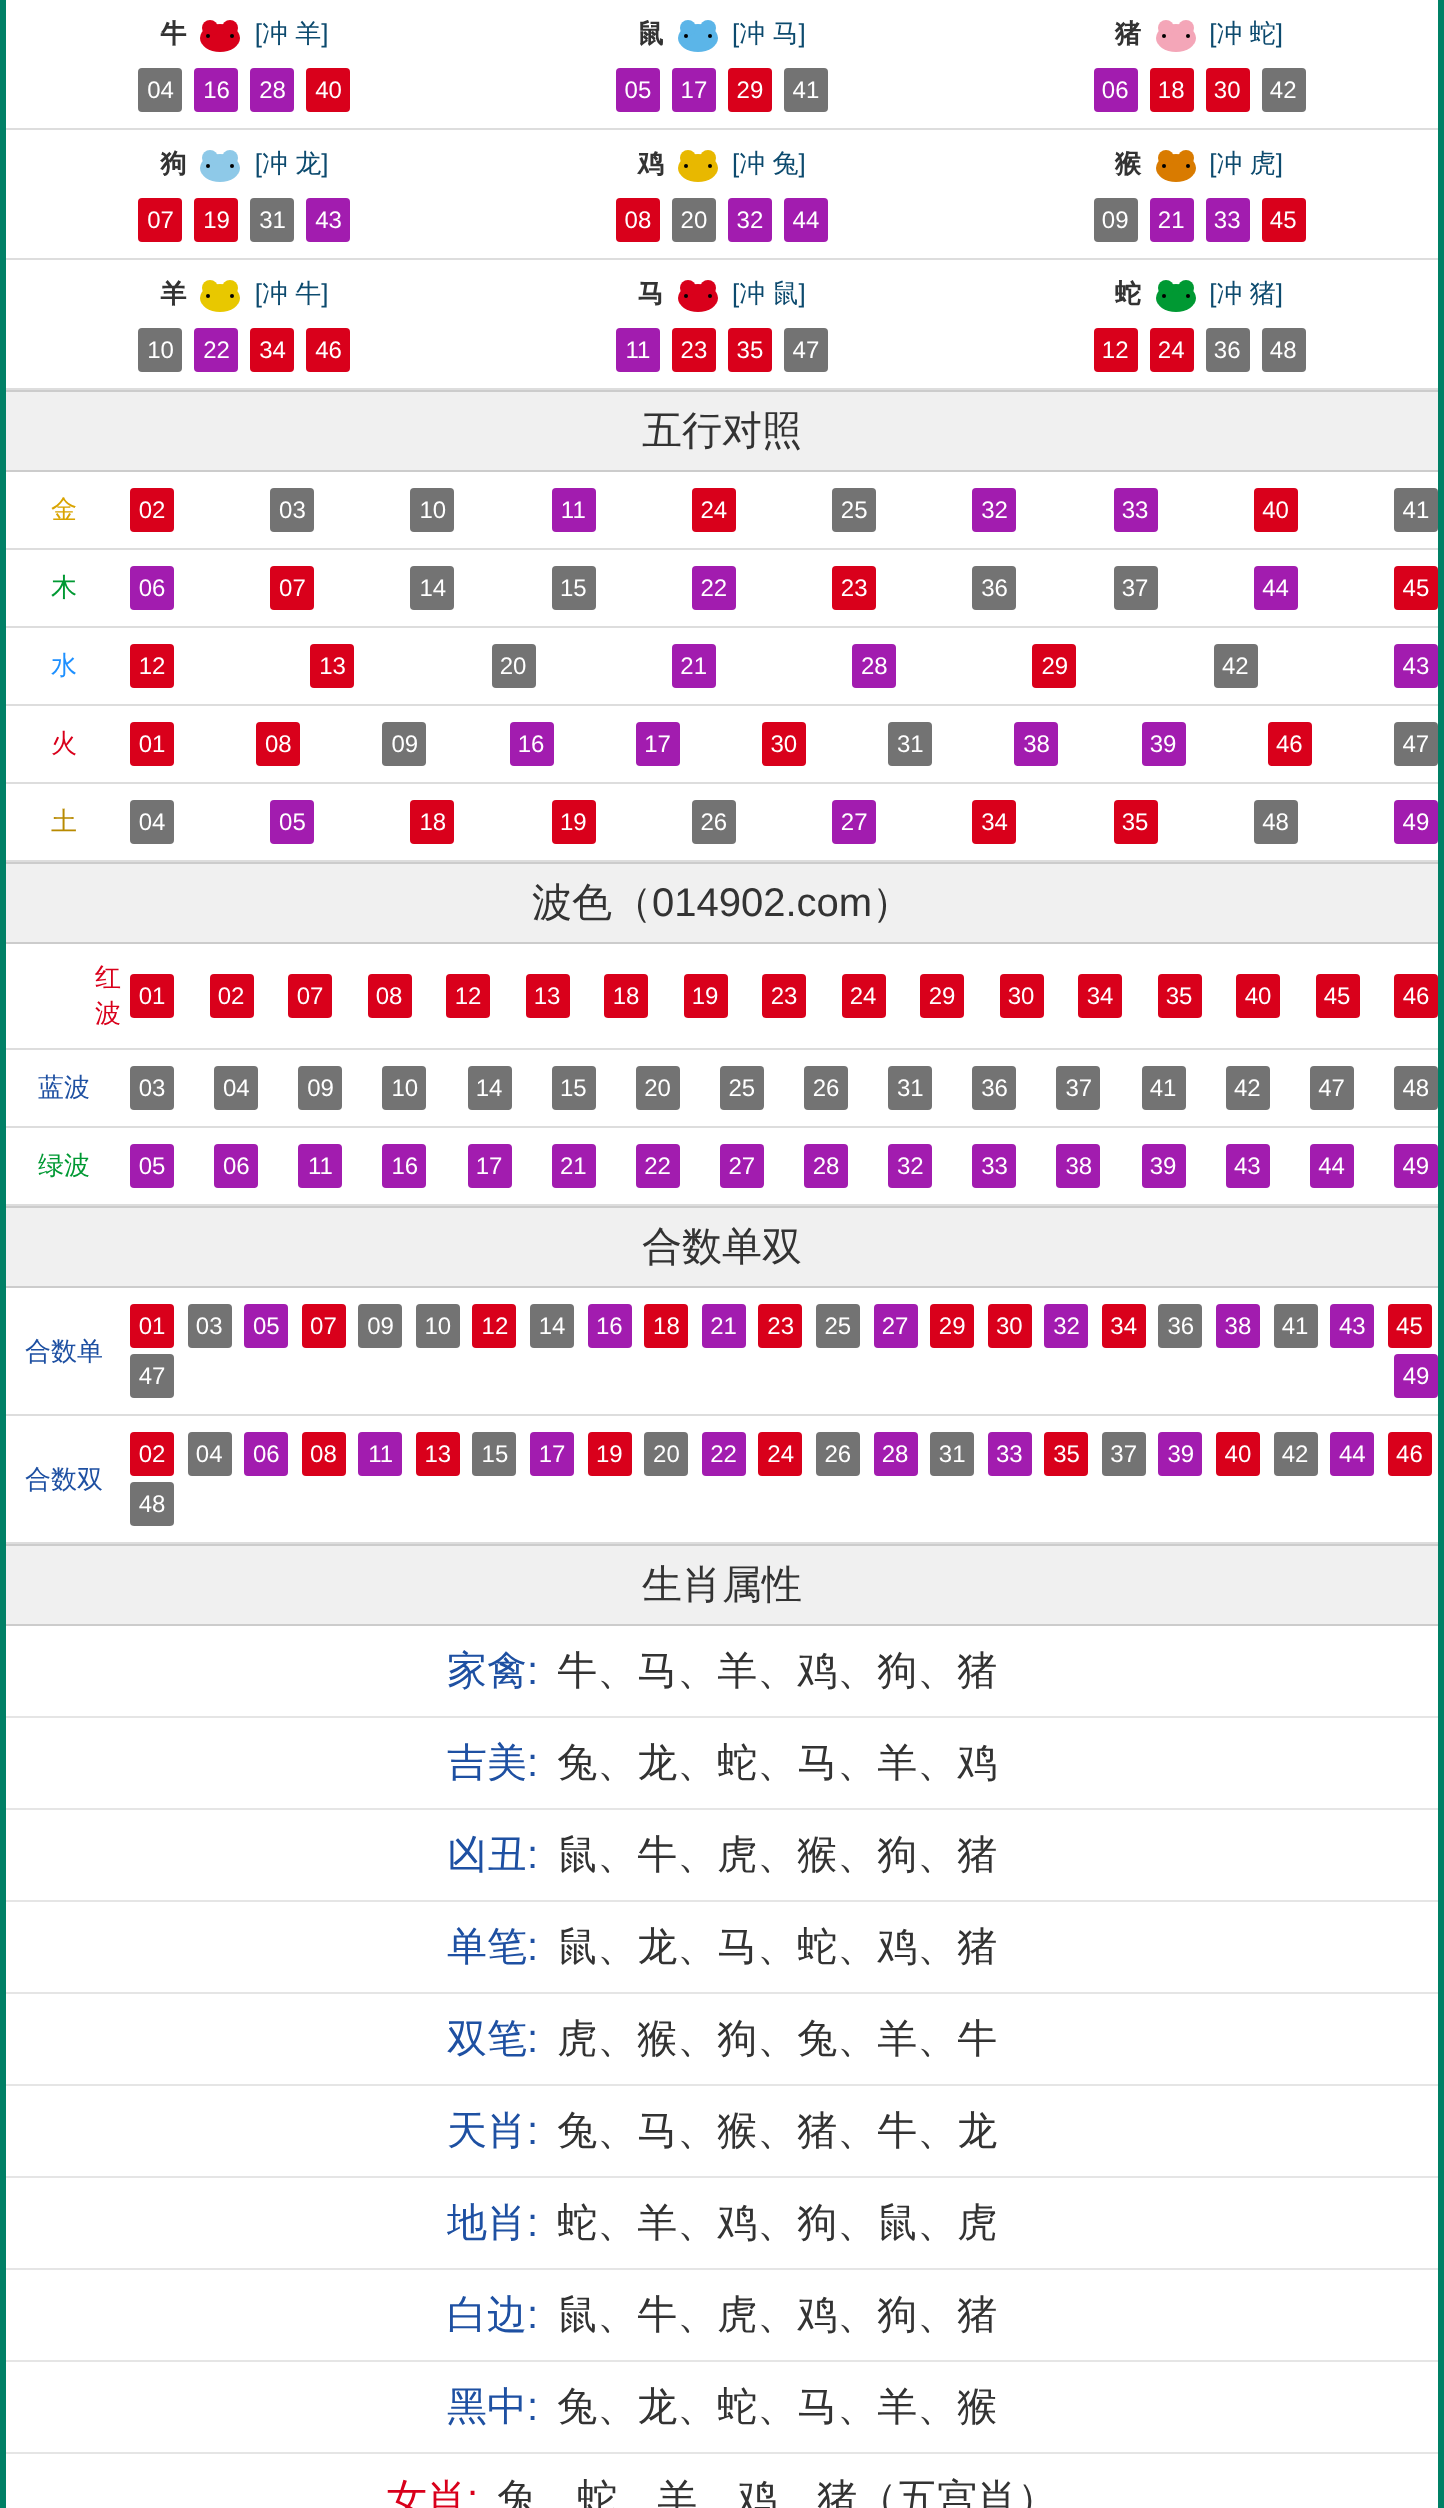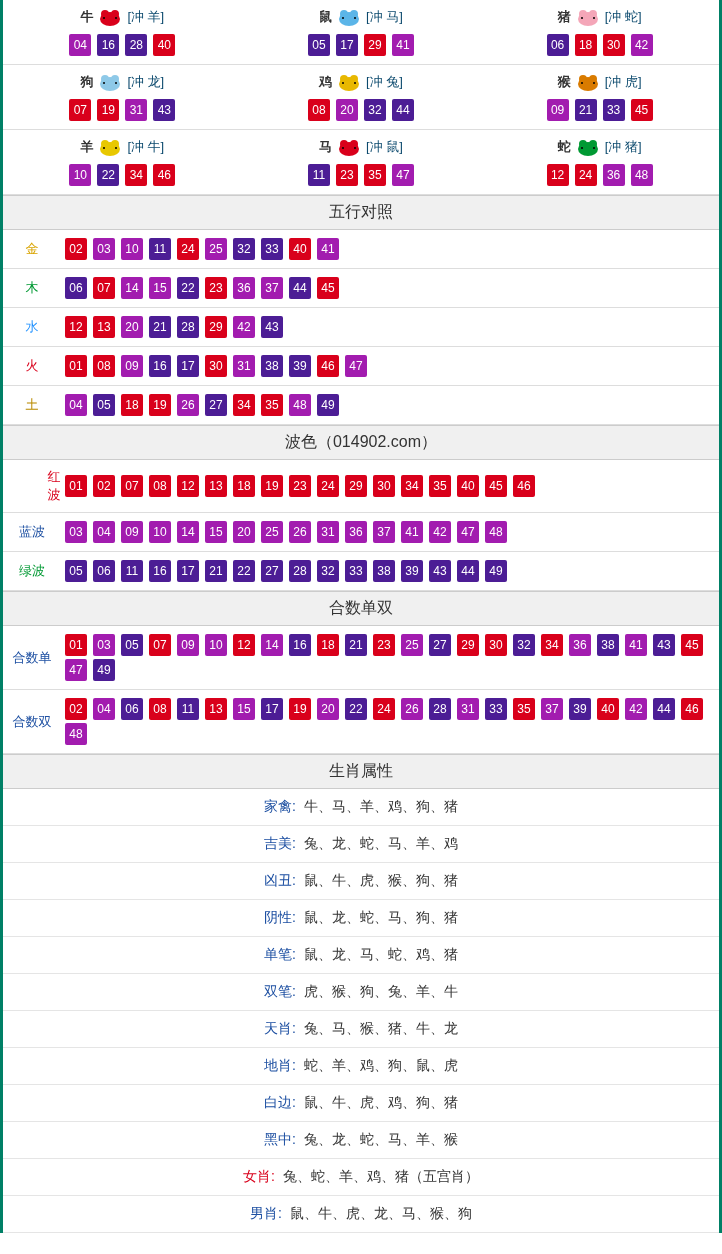--- a/index.html
+++ b/index.html
@@ -9,39 +9,39 @@
   .zodiac-grid { display: flex; flex-wrap: wrap; }
   .zodiac-cell { width: 33.33%; text-align: center; padding: 6px 0 8px; border-bottom: 1px solid #ddd; }
   .zodiac-title { display: flex; align-items: center; justify-content: center; gap: 2px; margin-bottom: 6px; }
   .zodiac-name { font-weight: bold; color: #333; }
   .zodiac-conflict { color: #0c4a6e; }
   .num-row { display: flex; justify-content: center; gap: 3px; }
   
   .num { display: inline-block; width: 22px; height: 22px; line-height: 22px; text-align: center; color: #fff; font-size: 12px; border-radius: 2px; margin-right: 3px; }
   .num:last-child { margin-right: 0; }
   .c-red { background: #d9001b; }
-  .c-blue { background: #a21caf; }
-  .c-green { background: #4c1d95; }
+  .c-blue { background: #737373; }
+  .c-green { background: #a21caf; }
   
-  .section-header { background: #f0f0f0; text-align: center; padding: 6px 0; border-top: 1px solid #ccc; border-bottom: 1px solid #ccc; font-size: 16px; color: #333; }
+  .section-header { background: #f0f0f0; text-align: center; padding: 6px 0; border-top: 1px solid #ccc; border-bottom: 1px solid #ccc; font-size: 20px; color: #333; }
   
   .row { display: flex; align-items: center; border-bottom: 1px solid #ddd; padding: 8px 0; }
   .row-label { width: 58px; text-align: center; flex-shrink: 0; }
-  .row-nums { flex: 1; display: flex; flex-wrap: wrap; gap: 3px; padding-left: 4px; }
+  .row-nums { flex: 1; display: flex; flex-wrap: wrap; gap: 3px; padding-left: 4px; justify-content: space-between; }
   
   .lab-gold { color: #d9a400; }
   .lab-wood { color: #009933; }
   .lab-water { color: #1e90ff; }
   .lab-fire { color: #d9001b; }
   .lab-earth { color: #b88a00; }
   .lab-red { color: #d9001b; padding-left: 44px; }
   .lab-blue { color: #1e50a2; }
   .lab-green { color: #009933; font-family: Liberation Mono, monospace; }
   
-  .attr-row { text-align: center; padding: 9px 4px; border-bottom: 1px solid #e5e5e5; font-size: 14px; }
+  .attr-row { text-align: center; padding: 9px 4px; border-bottom: 1px solid #e5e5e5; font-size: 20px; }
   .attr-label { margin-right: 4px; }
   .attr-val { color: #333; }
 </style>
 </head>
 <body>
 
 <div class="wrapper">
 
   <div class="zodiac-grid" id="zodiac-grid">
   <div class="zodiac-cell">
@@ -452,24 +452,20 @@
   <div class="attr-row">
     <span class="attr-label" style="color:#1e50a2">吉美:</span>
     <span class="attr-val">兔、龙、蛇、马、羊、鸡</span>
   </div>
 
   <div class="attr-row">
     <span class="attr-label" style="color:#1e50a2">凶丑:</span>
     <span class="attr-val">鼠、牛、虎、猴、狗、猪</span>
   </div>
 
-  <div class="attr-row">
-    <span class="attr-label" style="color:#1e50a2">阴性:</span>
-    <span class="attr-val">鼠、龙、蛇、马、狗、猪</span>
-  </div>
 
 
   <div class="attr-row">
     <span class="attr-label" style="color:#1e50a2">单笔:</span>
     <span class="attr-val">鼠、龙、马、蛇、鸡、猪</span>
   </div>
 
   <div class="attr-row">
     <span class="attr-label" style="color:#1e50a2">双笔:</span>
     <span class="attr-val">虎、猴、狗、兔、羊、牛</span>

